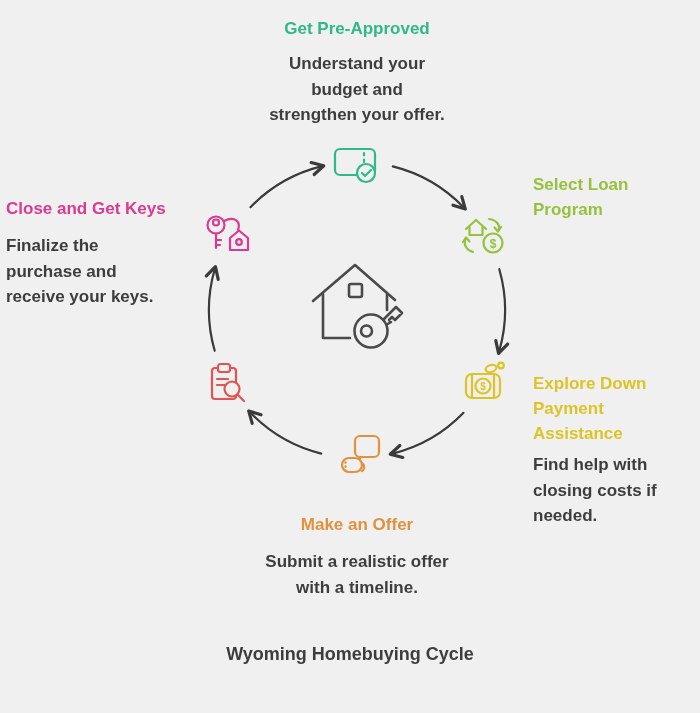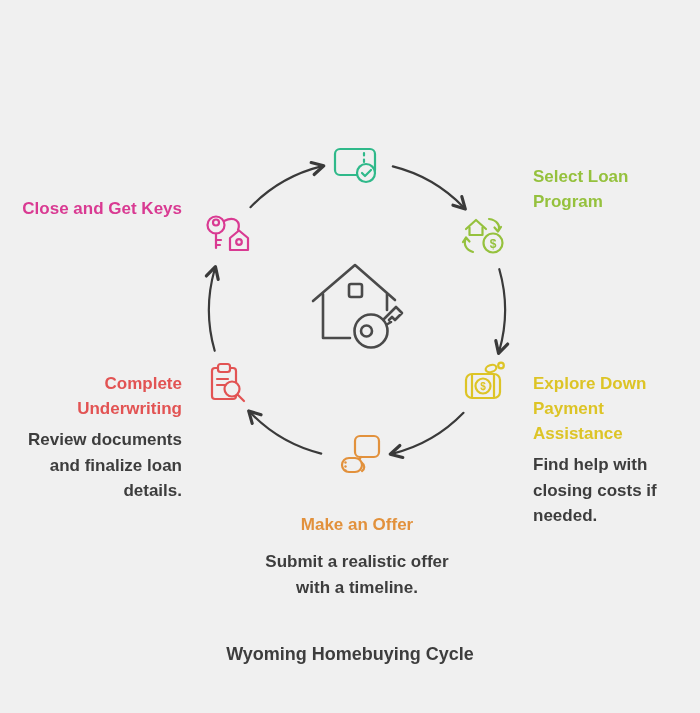--- a/index.html
+++ b/index.html
@@ -21,29 +21,29 @@
   .step p{
     margin:0;
     font-size:17px;
     line-height:25.5px;
     font-weight:bold;
     color:#3d3d3d;
     white-space:pre-line;
   }
   .step-top{left:160px;width:394px;top:16px;text-align:center;}
   .step-top h3{margin-bottom:10px;}
-  .step-right-top{left:533px;top:164px;width:164px;text-align:left;}
+  .step-right-top{left:533px;top:172px;width:164px;text-align:left;}
   .step-right-top h3{margin-bottom:6px;}
   .step-right-bottom{left:533px;top:371px;width:164px;text-align:left;}
   .step-right-bottom h3{margin-bottom:6px;}
   .step-bottom{left:160px;width:394px;top:512px;text-align:center;}
   .step-bottom h3{margin-bottom:12px;}
   .step-left-bottom{left:6px;width:176px;top:371px;text-align:right;}
   .step-left-bottom h3{margin-bottom:6px;}
-  .step-left-top{left:6px;width:176px;top:196px;text-align:right;}
+  .step-left-top{left:6px;width:176px;top:196px;}
   .step-left-top h3{margin-bottom:12px;}
   .diagram-svg{position:absolute;left:0;top:0;}
   .title{
     position:absolute;left:0;right:0;top:644px;
     text-align:center;
     font-size:18px;font-weight:bold;color:#3d3d3d;
   }
 </style>
 </head>
 <body>
@@ -128,20 +128,26 @@
       <circle cx="11" cy="13" r="8.5" fill="#f0f0f0"></circle>
       <circle cx="11" cy="10.5" r="3"></circle>
       <path d="M11,21.5 V36"></path>
       <path d="M11,28 H16"></path>
       <path d="M11,33 H15"></path>
       <path d="M25,26 L34,18.5 L43,26 V38 H25 Z" fill="#f0f0f0"></path>
       <circle cx="34" cy="30" r="2.8"></circle>
     </g>
   </svg>
 
+  <div class="step step-top">
+    <h3 style="color: rgb(47, 185, 138);">Get Pre-Approved</h3>
+    <p>Understand your
+budget and
+strengthen your offer.</p>
+  </div>
 
   <div class="step step-right-top">
     <h3 style="color: rgb(149, 193, 61);">Select Loan
 Program</h3>
   </div>
 
   <div class="step step-right-bottom">
     <h3 style="color: rgb(221, 196, 38);">Explore Down
 Payment
 Assistance</h3>
@@ -149,26 +155,22 @@
 closing costs if
 needed.</p>
   </div>
 
   <div class="step step-bottom">
     <h3 style="color: rgb(226, 145, 60);">Make an Offer</h3>
     <p>Submit a realistic offer
 with a timeline.</p>
   </div>
 
-  <div class="step step-left-bottom">
-    <h3 style="color: rgb(226, 83, 83);">Complete
-Underwriting</h3>
-    <p>Review documents
-and finalize loan
-details.</p>
-  </div>
 
   <div class="step step-left-top">
     <h3 style="color: rgb(217, 58, 146);">Close and Get Keys</h3>
+    <p>Finalize the
+purchase and
+receive your keys.</p>
   </div>
 
   <div class="title">Wyoming Homebuying Cycle</div>
 </div>
 
 </body></html>

